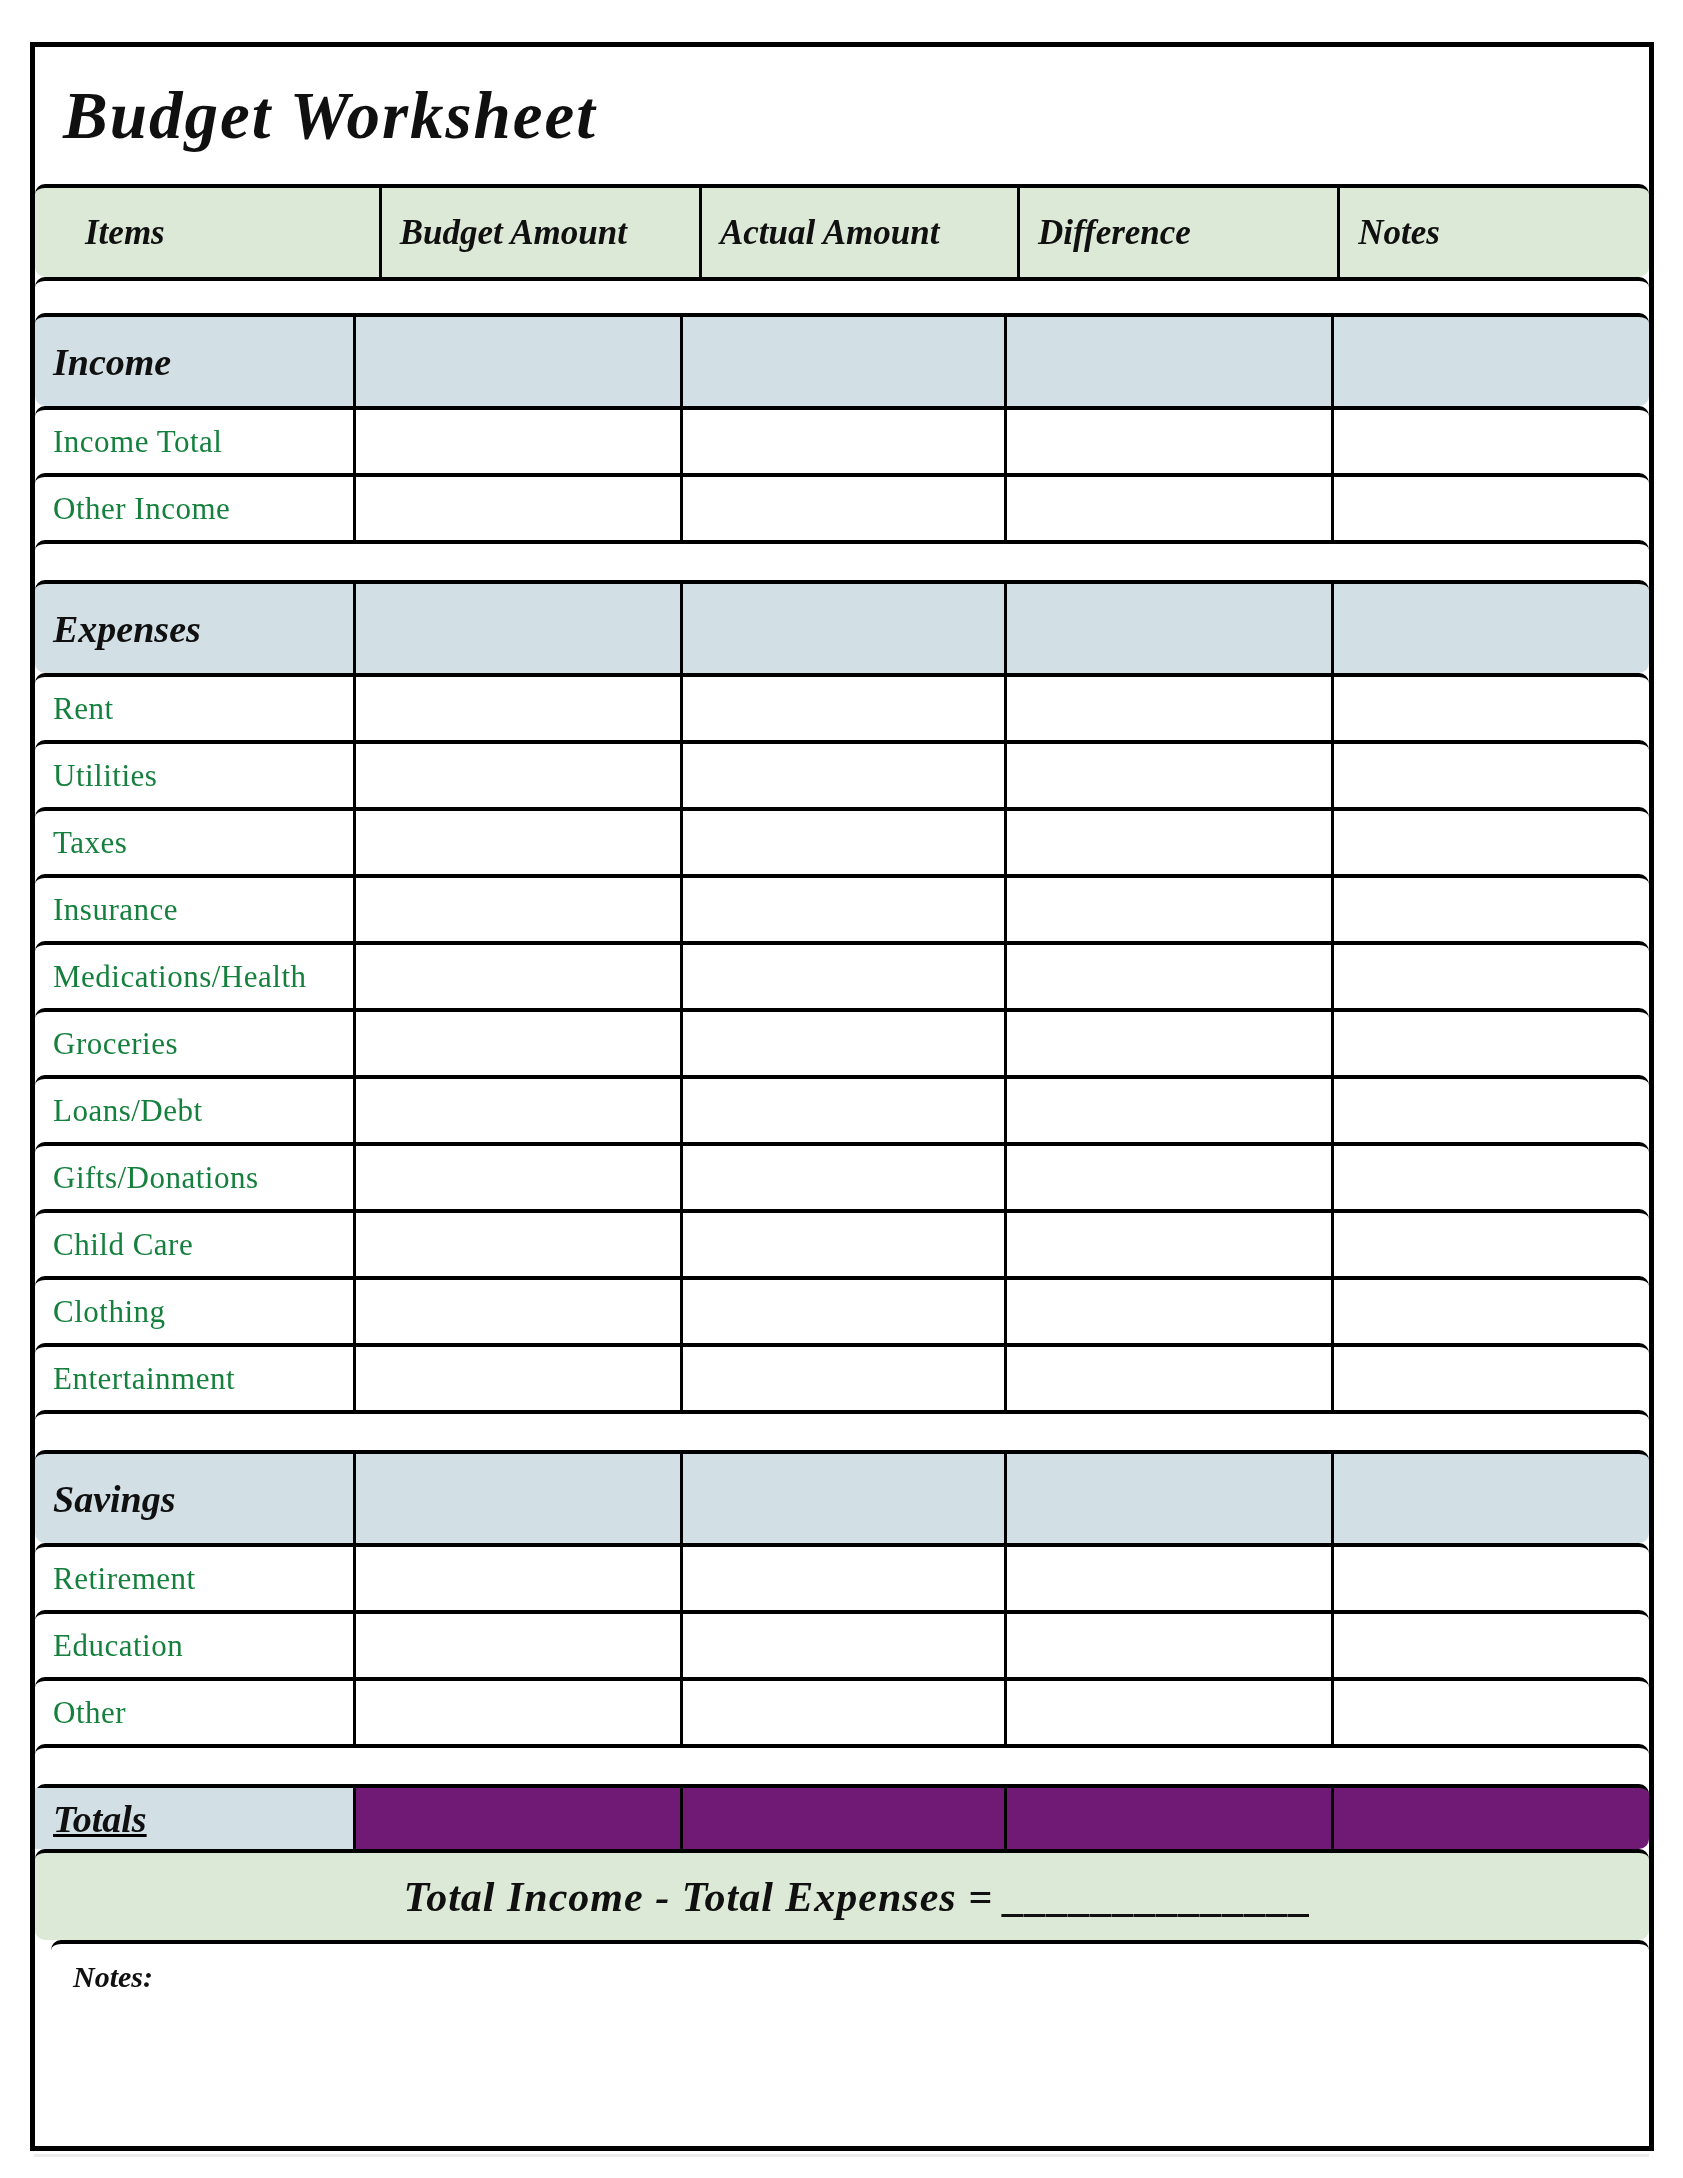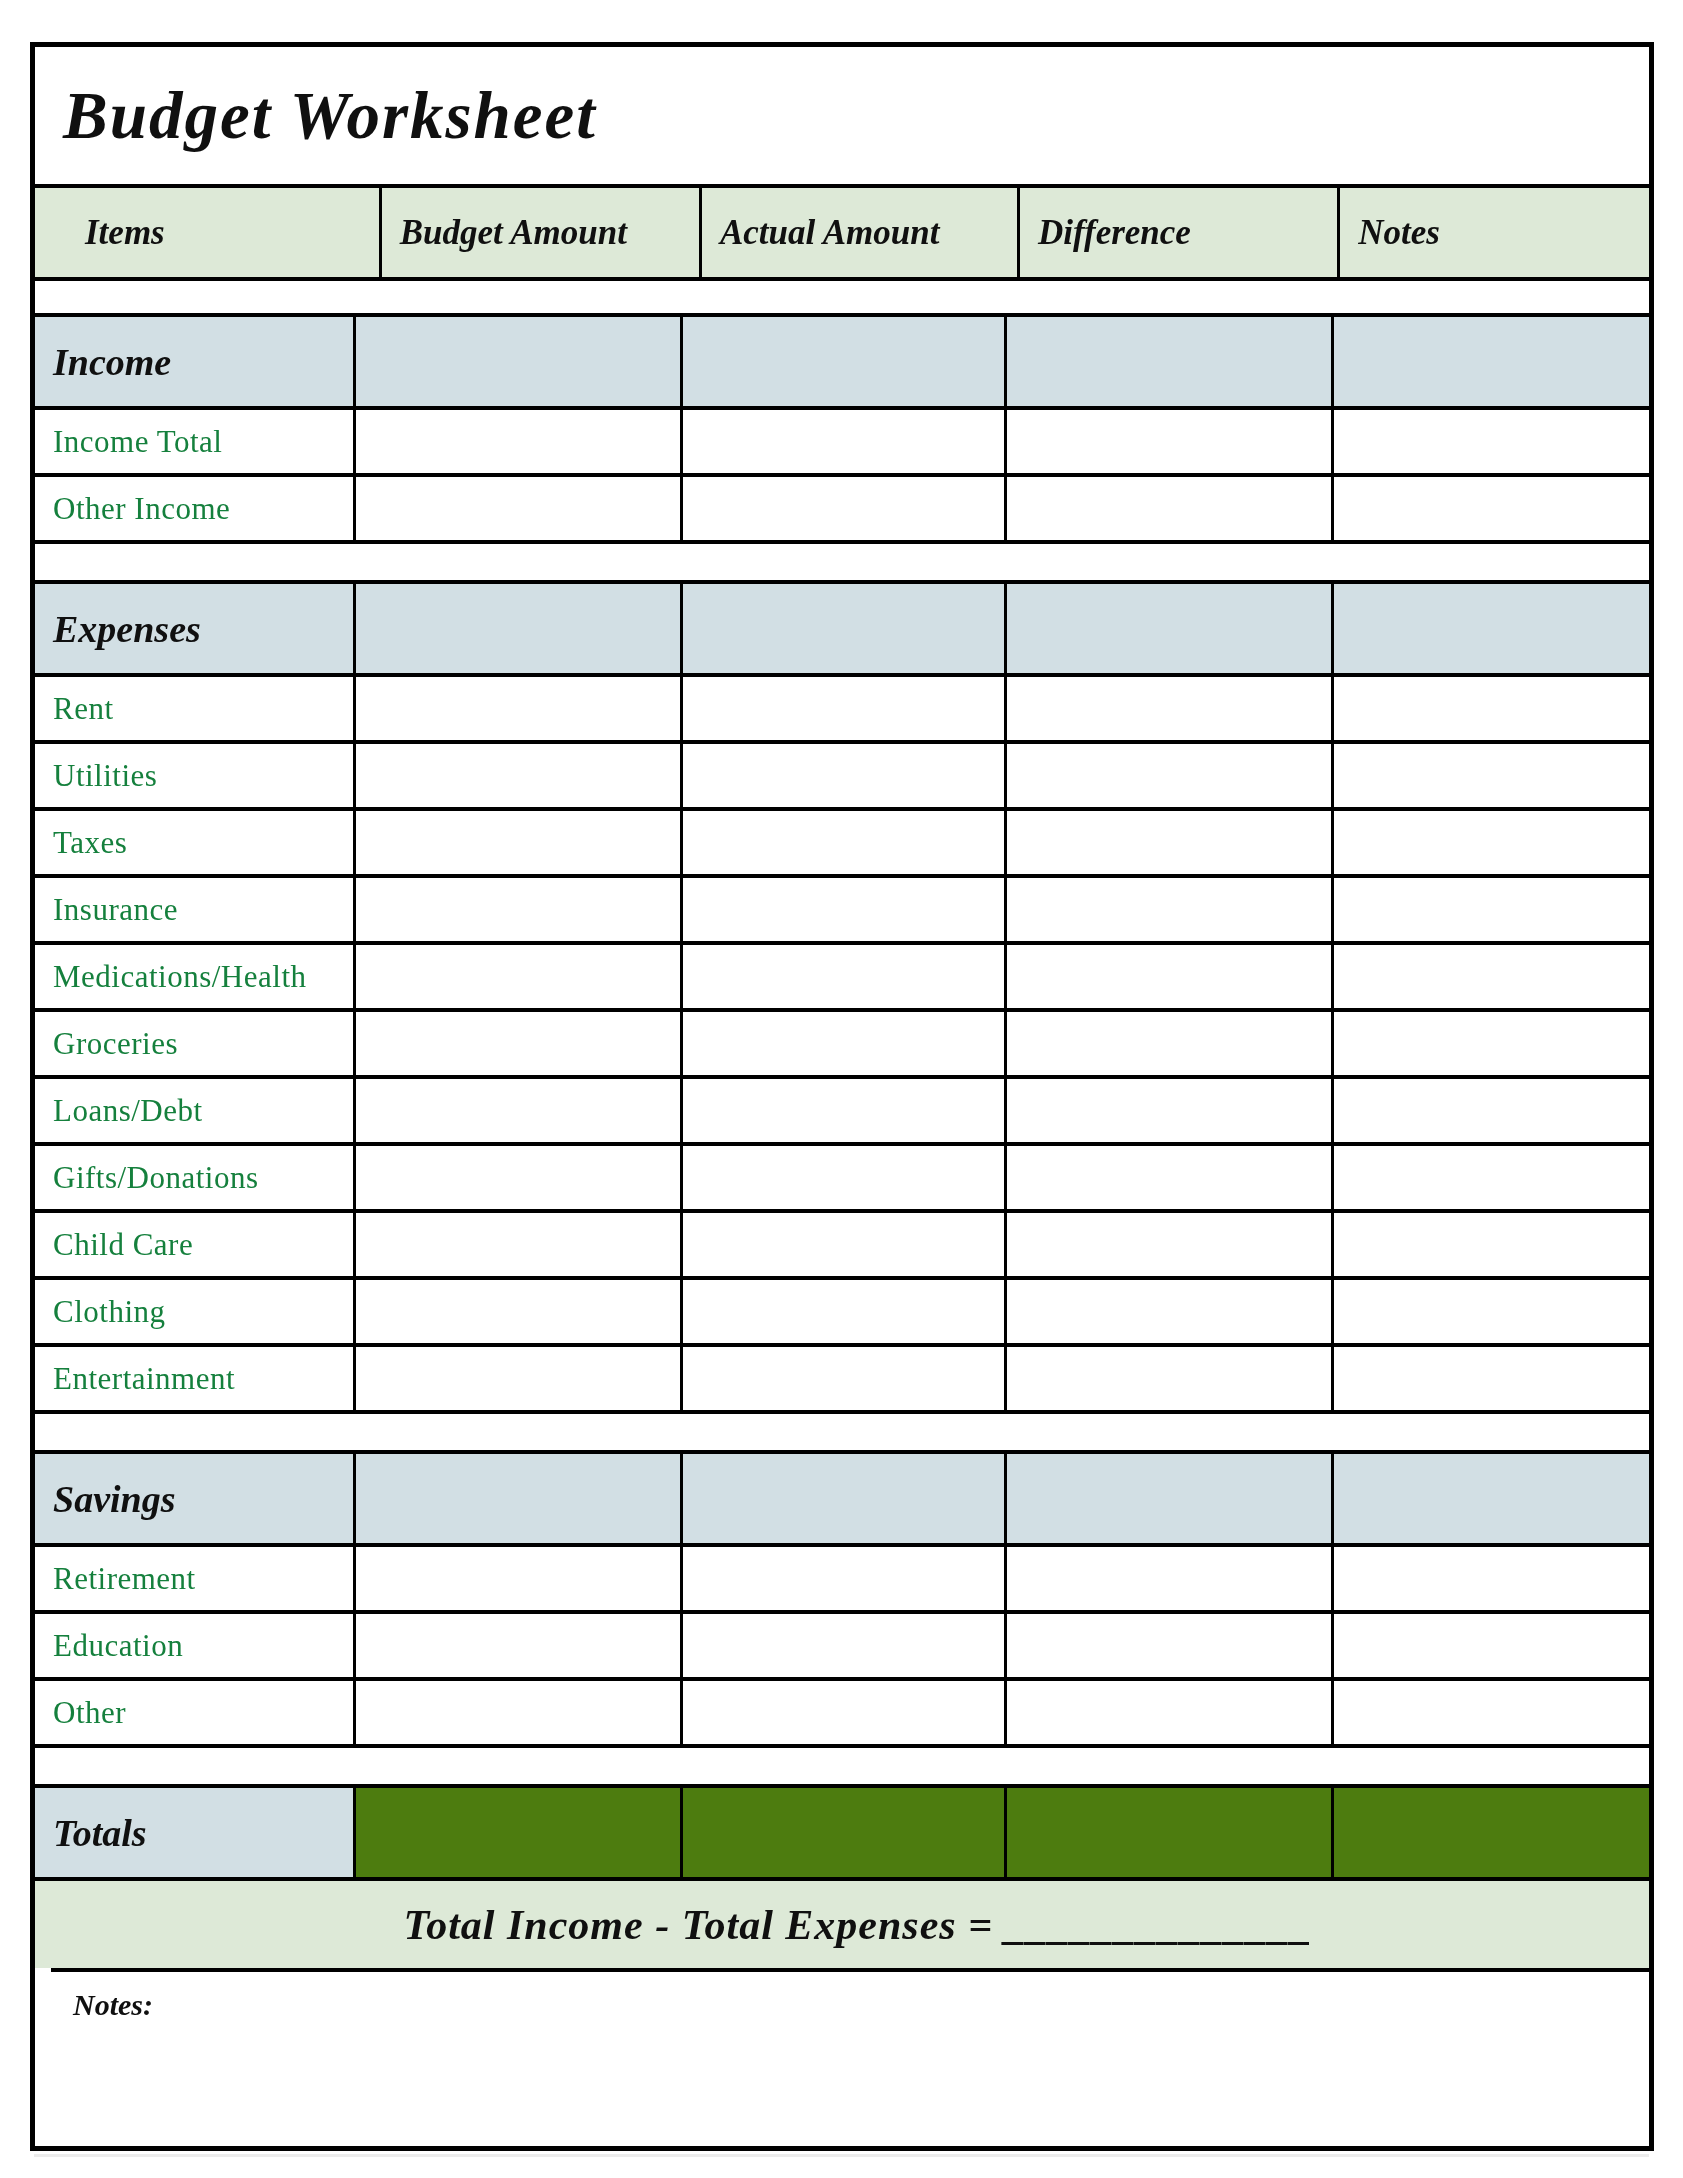--- a/index.html
+++ b/index.html
@@ -17,21 +17,21 @@
     border: 5px solid #000;
     box-sizing: border-box;
     display: flex; flex-direction: column;
     background: #ffffff;
   }
   .page-edge {
     position: absolute; left: 34px; right: 34px; top: 2154px;
     height: 3px; background: #ececec;
   }
 
-  .row { display: flex; flex-direction: row; box-sizing: border-box; flex: 0 0 auto; }
+  .row { display: flex; flex-direction: row; box-sizing: border-box; flex: 0 0 auto; border-radius: 10px; }
   .bt  { border-top: 4px solid #000; }
 
   .cell {
     box-sizing: border-box;
     display: flex; align-items: center;
     padding-left: 18px;
     overflow: hidden;
   }
   .cell + .cell { border-left: 3px solid #000; }
   .c1 { width: 19.7%; }
@@ -64,21 +64,21 @@
   .colhead     { font-size: 35px; }
 
   .gap         { height: 40px; background: #ffffff; }
   .gap-first   { height: 36px; }
 
   .section-row { height: 93px; }
   .section-label { font-size: 38px; }
 
   .item-row    { height: 67px; background: #ffffff; }
 
-  .totals-row  { height: 93px; background: #4d7c0f; }
+  .totals-row  { height: 65px; background: #701a75; text-decoration: underline; }
 
   .summary-row { height: 91px; justify-content: center; align-items: center; padding-left: 32px; }
   .summary-text { font-size: 42px; letter-spacing: 1px; }
 
   .notes-row {
     flex: 1 1 auto;
     display: block;
     padding: 16px 0 0 22px;
     background: #ffffff;
     margin-left: 16px;

